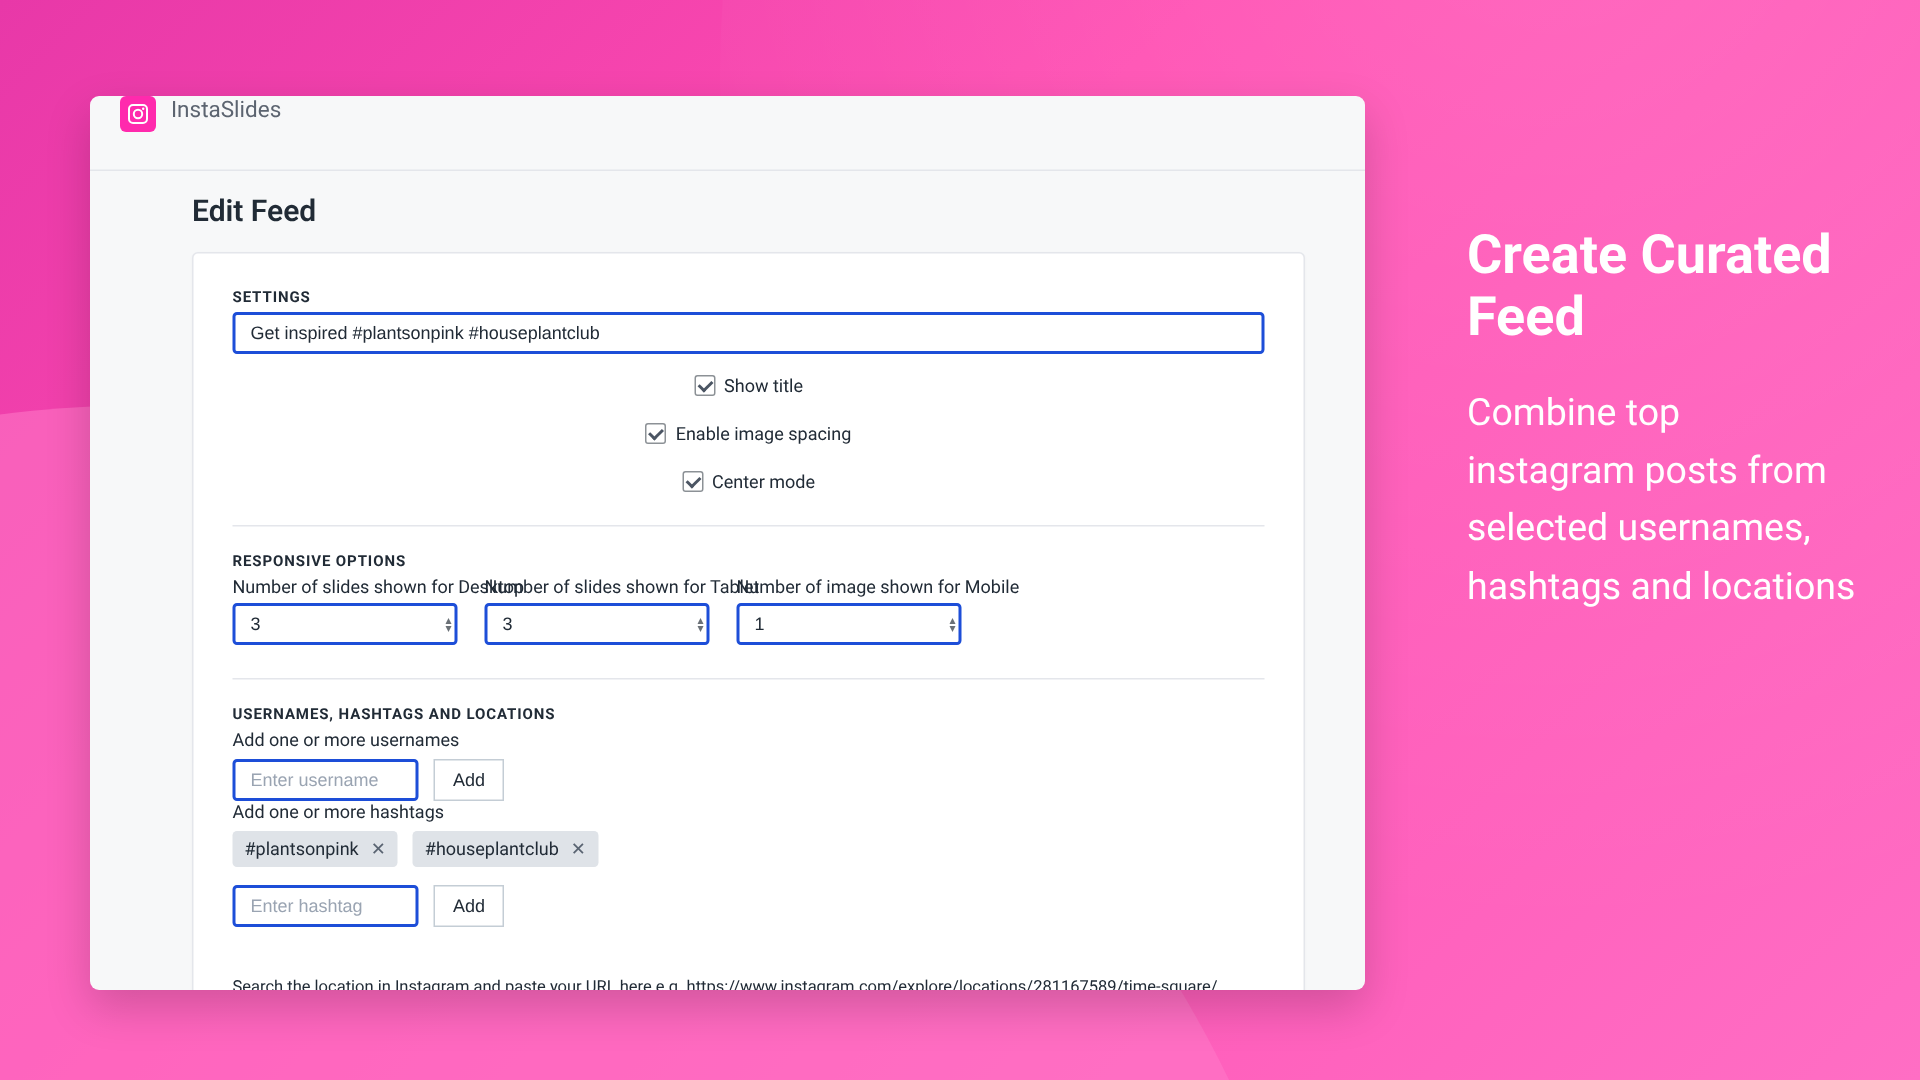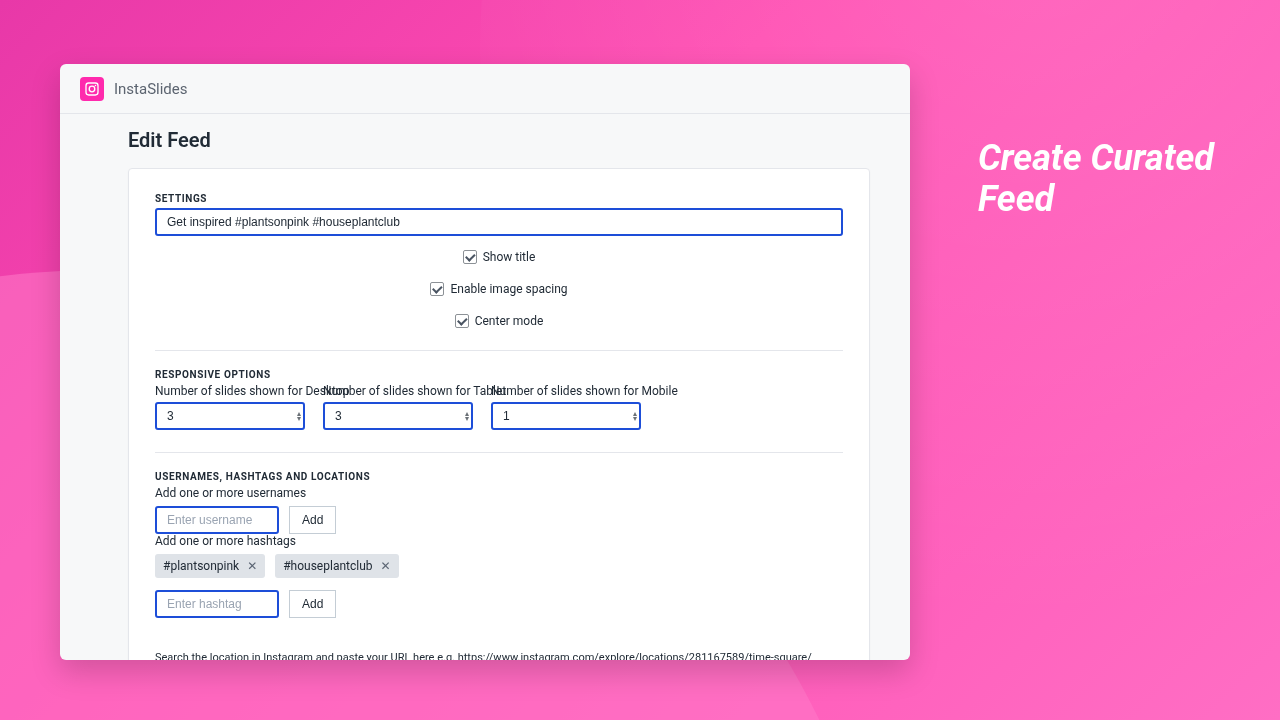--- a/index.html
+++ b/index.html
@@ -44,21 +44,21 @@
     background: #f7f8f9;
     border-radius: 6px;
     box-shadow: 0 12px 30px rgba(0,0,0,0.18);
     overflow: hidden;
     display: flex;
     flex-direction: column;
   }
   .topbar {
     height: 50px;
     display: flex;
-    align-items: center;
+    align-items: flex-start;
     padding: 0 20px;
     border-bottom: 1px solid #e4e6eb;
   }
   .logo {
     width: 24px;
     height: 24px;
     background: #ff2aad;
     border-radius: 4px;
     display: flex;
     align-items: center;
@@ -219,24 +219,23 @@
   .sub-spacing { margin-top: 0; }
   .help {
     font-size: 11px;
     color: #212b36;
     margin-top: 32px;
     line-height: 1.4;
   }
   .promo {
     position: absolute;
     left: 978px;
-    top: 138px;
+    top: 150px;
     width: 260px;
     color: #ffffff;
-    font-style: italic;
   }
   .promo-title {
     font-size: 36px;
     font-weight: 700;
     line-height: 1.15;
     margin-bottom: 24px;
   }
   .promo-body {
     font-size: 25px;
     font-weight: 400;
@@ -306,21 +305,21 @@
           <label class="field-label">Number of slides shown for Tablet</label>
           <div class="select-wrap">
             <input class="text-input" value="3" style="">
             <div class="stepper">
                 <span>▴</span>
                 <span>▾</span>
               </div>
           </div>
         </div>
         <div class="col3">
-          <label class="field-label">Number of slides shown for Mobile</label>
+          <label class="field-label">Number of image shown for Mobile</label>
           <div class="select-wrap">
             <input class="text-input" value="1" style="">
             <div class="stepper">
                 <span>▴</span>
                 <span>▾</span>
               </div>
           </div>
         </div>
       </div>
 
@@ -366,13 +365,14 @@
       
       
       
 
     </div>
   </div>
 </div>
 
 <div class="promo">
   <div class="promo-title">Create Curated Feed</div>
+  <div class="promo-body">Combine top instagram posts from selected usernames, hashtags and locations</div>
 </div>
 
 </body></html>

